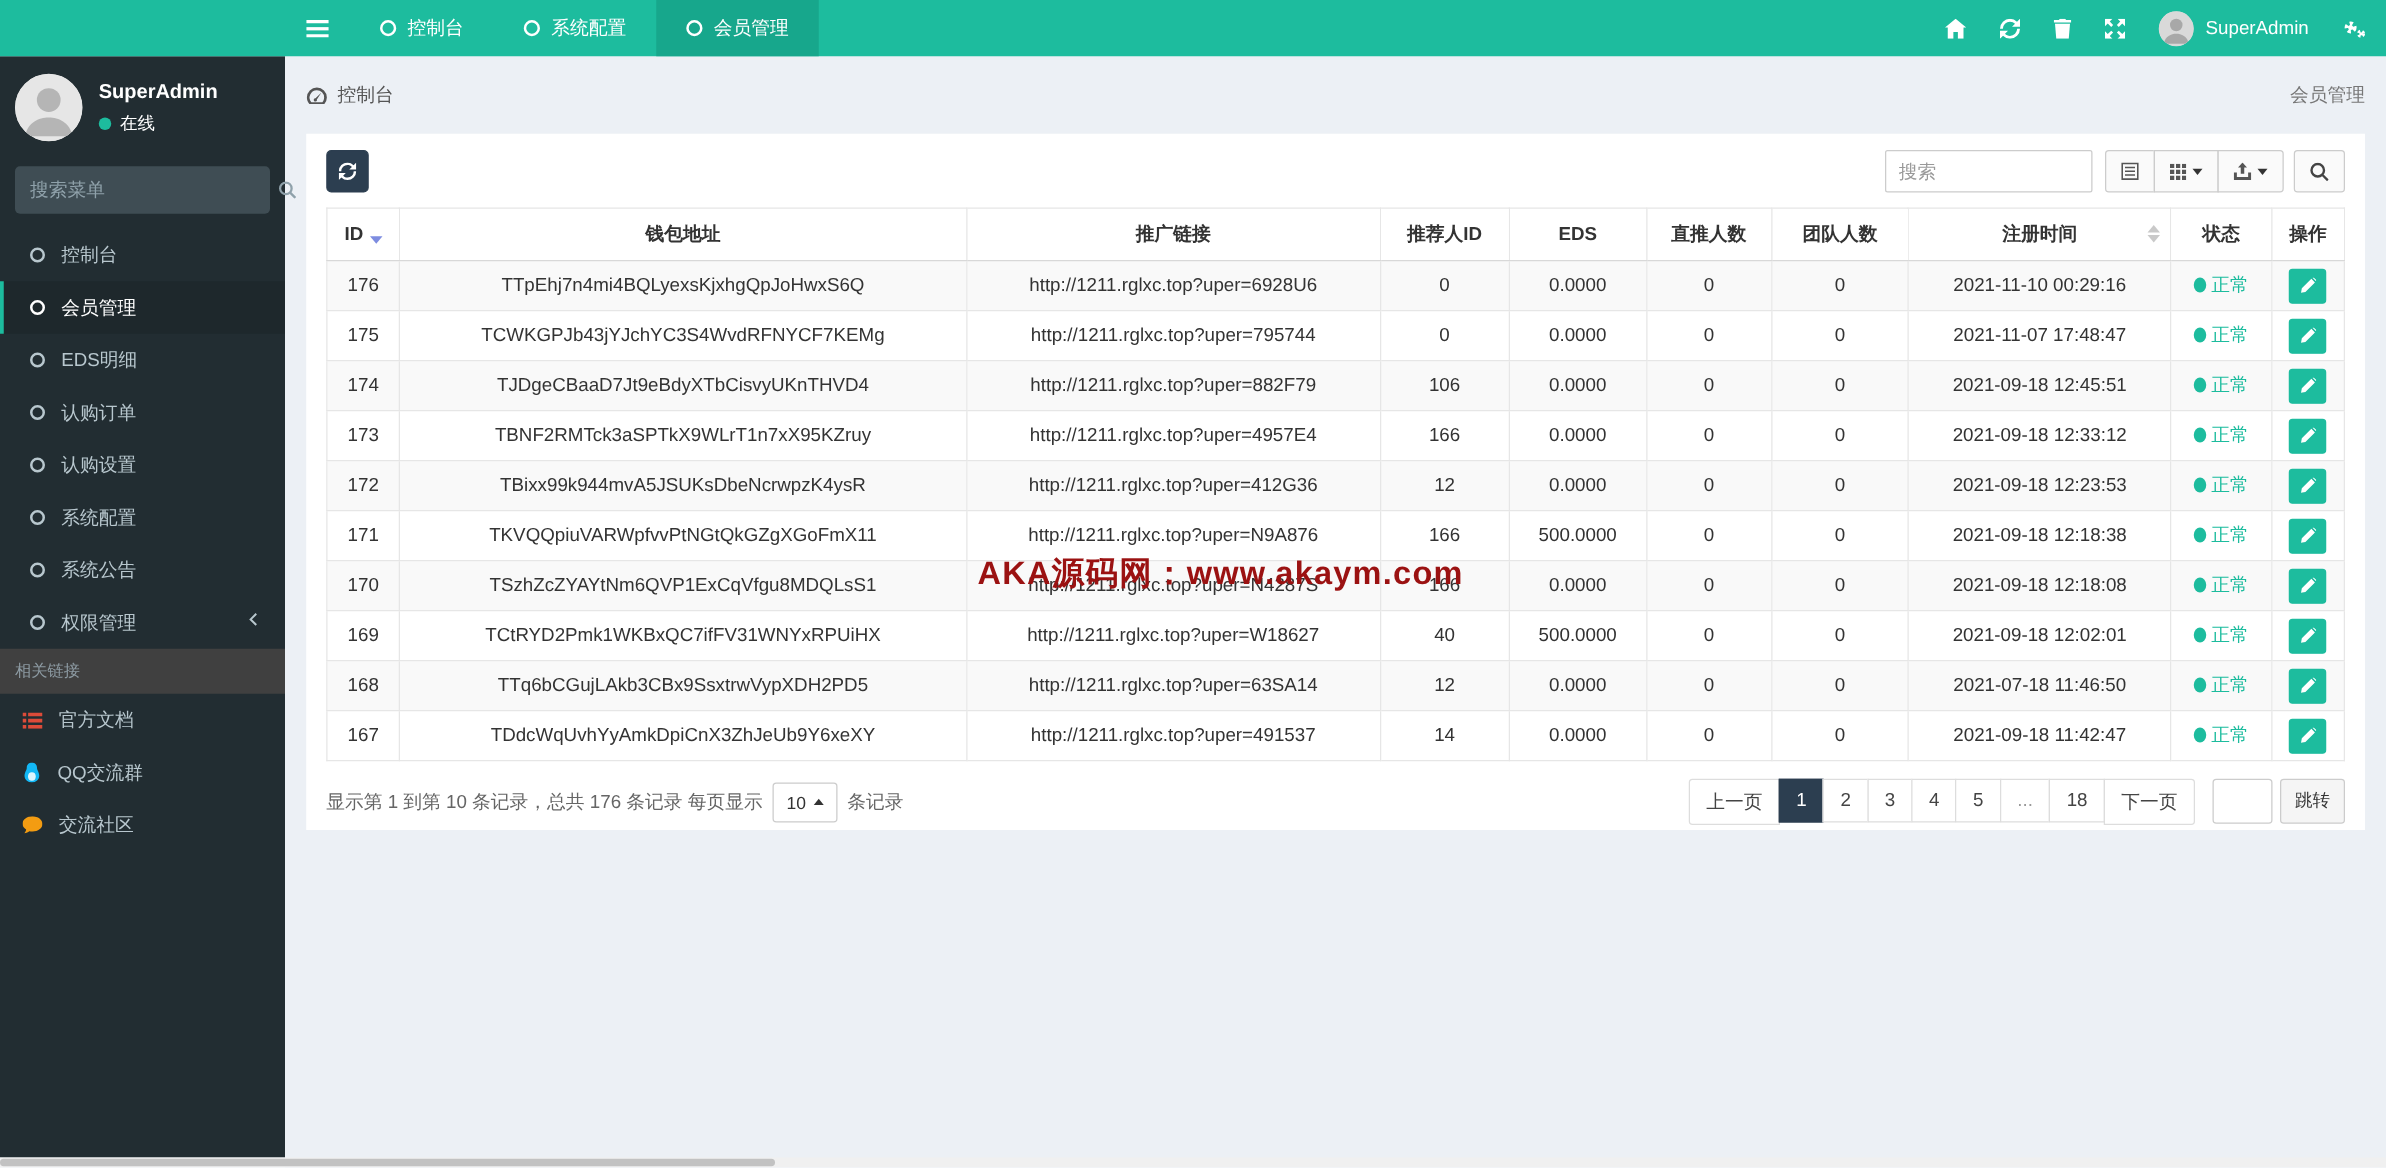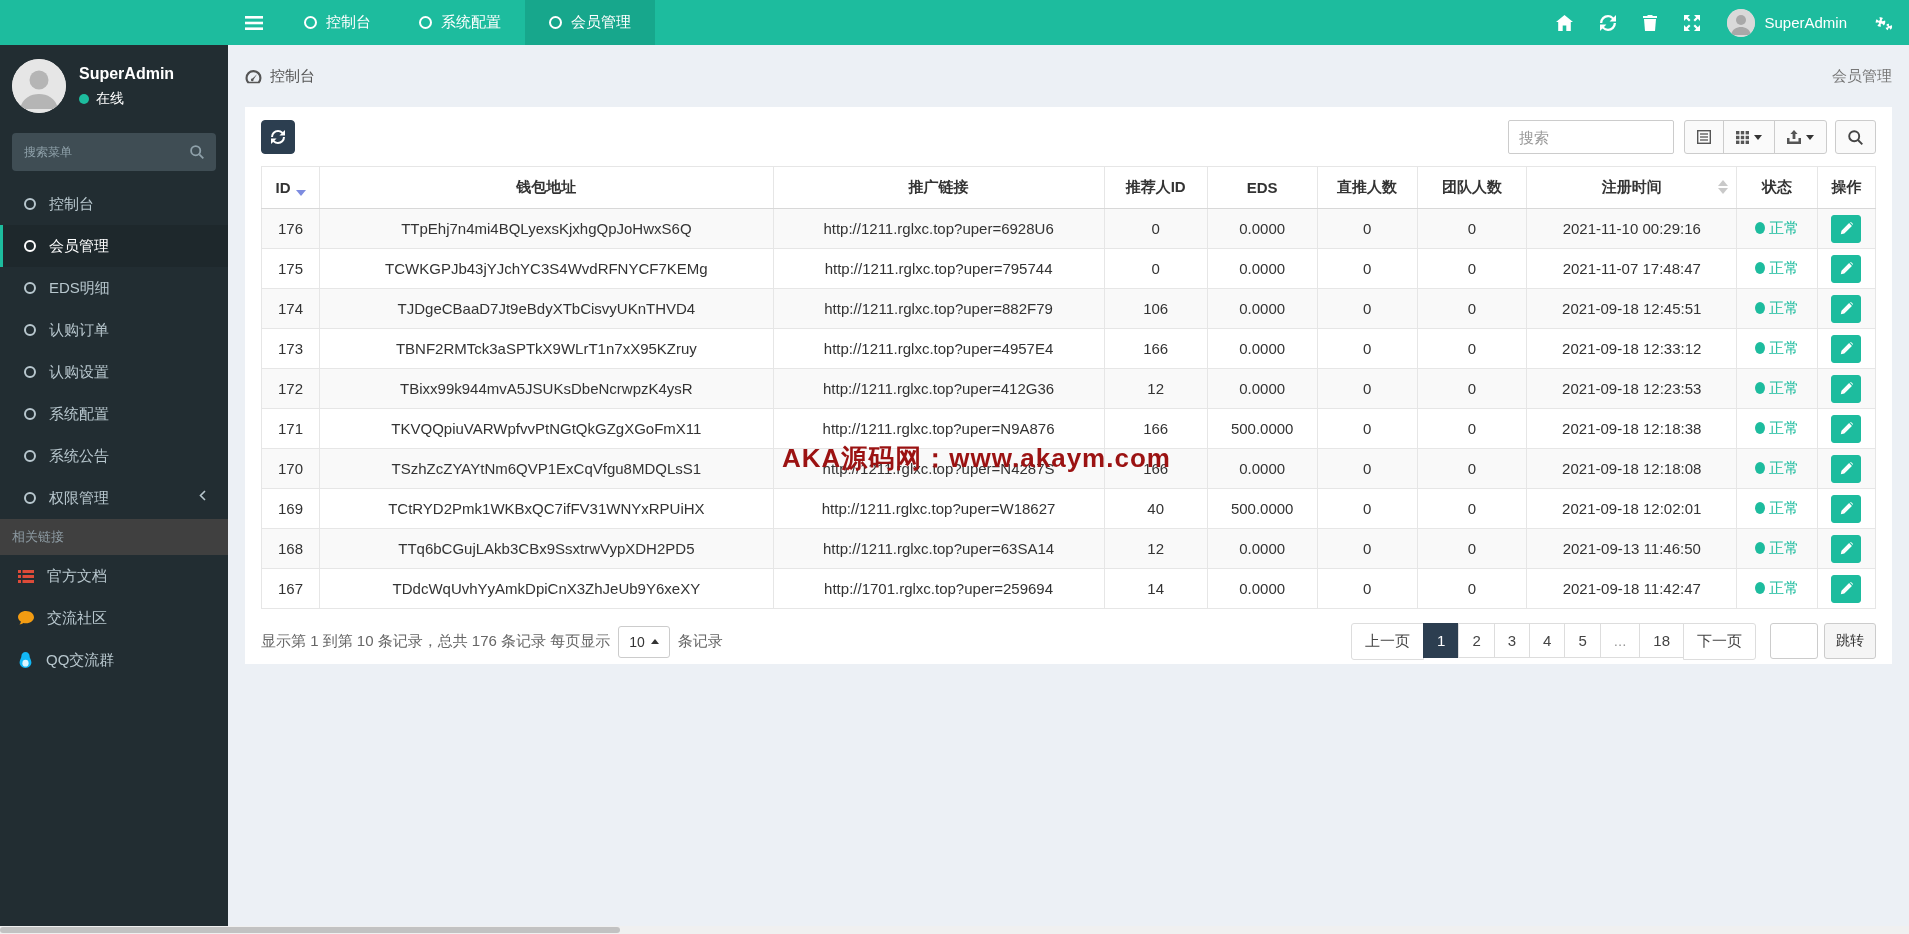--- a/index.html
+++ b/index.html
@@ -23,21 +23,21 @@
   .top-username { color:#fff; font-size:15px; }
 
   
   .sidebar { position:absolute; top:45px; left:0; width:228px; bottom:8px; background:#222d32; z-index:20; }
   .side-user { display:flex; align-items:center; gap:13px; padding:14px 12px 16px 12px; }
   .side-avatar { width:54px; height:54px; border-radius:50%; background:#e4e4e4; overflow:hidden; flex:none; }
   .side-user-name { color:#fff; font-size:16px; font-weight:bold; }
   .side-user-status { color:#fff; font-size:14px; margin-top:7px; display:flex; align-items:center; gap:7px; }
   .status-dot { width:10px; height:10px; border-radius:50%; background:#1dbc9e; display:inline-block; }
   .side-search { margin:4px 12px 12px 12px; height:38px; background:#3f4d54; border-radius:4px; display:flex; align-items:center; padding:0 12px; }
-  .side-search input { flex:1; background:transparent; border:none; outline:none; color:#cfd8dc; font-size:12px; font-family:inherit; }
+  .side-search input { flex:1; background:transparent; border:none; outline:none; color:#cfd8dc; font-size:15px; font-family:inherit; }
   .side-search input::placeholder { color:#8fa1aa; }
   .side-menu { list-style:none; }
   .side-item { display:flex; align-items:center; gap:13px; padding:0 10px 0 21px; height:42px; color:#b8c7ce; font-size:15px; cursor:pointer; border-left:3px solid transparent; position:relative; }
   .side-item .circle-o2 { width:12px; height:12px; border:2px solid currentColor; border-radius:50%; flex:none; }
   .side-item.active { background:#1e282c; color:#fff; border-left-color:#1dbc9e; }
   .side-item .chev { position:absolute; right:22px; top:13px; }
   .side-section { height:36px; line-height:36px; padding-left:12px; background:#404040; color:#8d9ba3; font-size:13px; }
   .side-link { display:flex; align-items:center; gap:13px; padding-left:18px; height:42px; color:#b8c7ce; font-size:15px; cursor:pointer; }
 
   
@@ -253,34 +253,34 @@
                 <rect x="4.5" y="5" width="11.5" height="3"></rect>
                 <rect y="10" width="3" height="3"></rect>
                 <rect x="4.5" y="10" width="11.5" height="3"></rect>
               </g>
             </svg>
           </span>
           <span>官方文档</span>
         </li>
         <li class="side-link">
           <span>
-            <svg width="16" height="14" viewBox="0 0 16 14">
-              <path d="M8 0C3.6 0 0 2.7 0 6c0 1.9 1.1 3.5 2.9 4.6-.1.9-.5 2-1.4 2.9 1.7-.2 3-.9 3.9-1.6.8.2 1.7.3 2.6.3 4.4 0 8-2.7 8-6S12.4 0 8 0z" fill="#f39c12"></path>
-            </svg>
-          </span>
-          <span>交流社区</span>
-        </li>
-        <li class="side-link">
-          <span>
             <svg width="15" height="16" viewBox="0 0 15 16">
               <path d="M7.5 0C5.2 0 3.4 1.8 3.4 4.1c0 .6-.1 1.3-.4 1.9C2.4 7.4 1.6 9 1.6 10.6c0 3 2.6 5.4 5.9 5.4s5.9-2.4 5.9-5.4c0-1.6-.8-3.2-1.4-4.6-.3-.6-.4-1.3-.4-1.9C11.6 1.8 9.8 0 7.5 0z" fill="#12b7f5"></path>
               <ellipse cx="7.5" cy="11.2" rx="3.1" ry="3.4" fill="#fff" opacity="0.85"></ellipse>
             </svg>
           </span>
           <span>QQ交流群</span>
+        </li>
+        <li class="side-link">
+          <span>
+            <svg width="16" height="14" viewBox="0 0 16 14">
+              <path d="M8 0C3.6 0 0 2.7 0 6c0 1.9 1.1 3.5 2.9 4.6-.1.9-.5 2-1.4 2.9 1.7-.2 3-.9 3.9-1.6.8.2 1.7.3 2.6.3 4.4 0 8-2.7 8-6S12.4 0 8 0z" fill="#f39c12"></path>
+            </svg>
+          </span>
+          <span>交流社区</span>
         </li>
       </ul>
   </div>
 
   <div class="main">
     <div class="breadcrumb-row">
       <span class="crumb-left">
         <span>
           <svg width="17" height="15" viewBox="0 0 17 15">
               <path d="M8.5 1A8 8 0 0 0 .5 9c0 2 .7 3.8 2 5.2h12a8 8 0 0 0 2-5.2 8 8 0 0 0-8-8zm0 2.2a5.8 5.8 0 0 1 5.8 5.8c0 1.5-.5 2.8-1.4 3.8H4.1A5.8 5.8 0 0 1 8.5 3.2z" fill="#555"></path>
@@ -530,34 +530,34 @@
                 </button></td>
             </tr>
             <tr>
               <td>168</td>
               <td>TTq6bCGujLAkb3CBx9SsxtrwVypXDH2PD5</td>
               <td>http://1211.rglxc.top?uper=63SA14</td>
               <td>12</td>
               <td>0.0000</td>
               <td>0</td>
               <td>0</td>
-              <td>2021-09-13 11:46:50</td>
+              <td>2021-07-18 11:46:50</td>
               <td class="cell-status"><span class="dot"></span><span>正常</span></td>
               <td><button class="btn-edit">
                   <span>
                     <svg width="13" height="13" viewBox="0 0 16 16">
                       <path d="M11.2 1.3l3.5 3.5L5.3 14.2 1 15l.8-4.3zM12.3.2l1.2-.2 2.5 2.5-.2 1.2z" fill="#fff"></path>
                     </svg>
                   </span>
                 </button></td>
             </tr>
             <tr>
               <td>167</td>
               <td>TDdcWqUvhYyAmkDpiCnX3ZhJeUb9Y6xeXY</td>
-              <td>http://1701.rglxc.top?uper=259694</td>
+              <td>http://1211.rglxc.top?uper=491537</td>
               <td>14</td>
               <td>0.0000</td>
               <td>0</td>
               <td>0</td>
               <td>2021-09-18 11:42:47</td>
               <td class="cell-status"><span class="dot"></span><span>正常</span></td>
               <td><button class="btn-edit">
                   <span>
                     <svg width="13" height="13" viewBox="0 0 16 16">
                       <path d="M11.2 1.3l3.5 3.5L5.3 14.2 1 15l.8-4.3zM12.3.2l1.2-.2 2.5 2.5-.2 1.2z" fill="#fff"></path>

